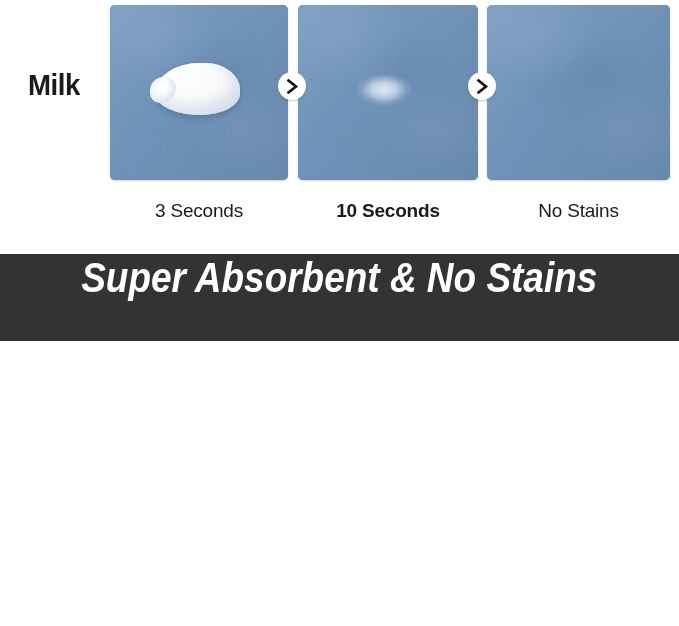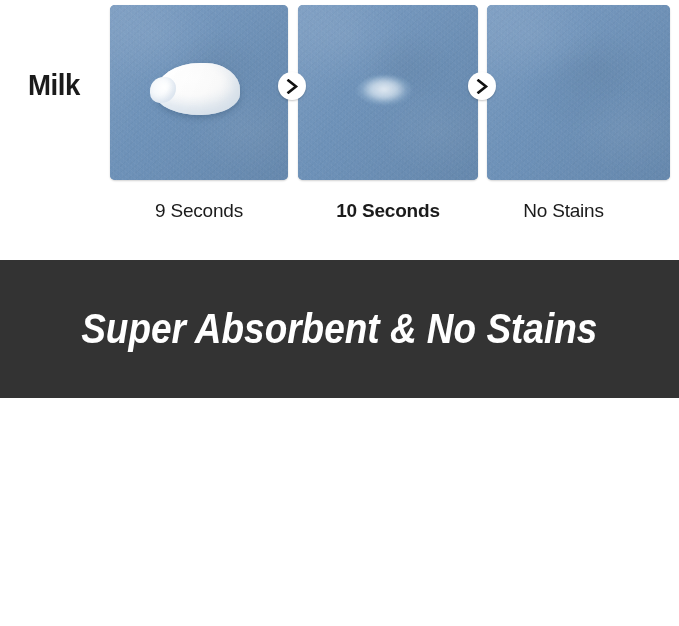--- a/index.html
+++ b/index.html
@@ -129,24 +129,24 @@
     font-weight:400;
     color:#1b1b1b;
     letter-spacing:-0.2px;
     white-space:nowrap;
     font-family:"Liberation Sans","DejaVu Sans",sans-serif;
   }
 
   
   #banner{
     position:absolute;
-    left:0;top:260px;
-    width:679px;height:138px;
+    left:0;top:254px;
+    width:679px;height:87px;
     background:#333333;
-    display:flex;align-items:center;justify-content:center;
+    display:flex;justify-content:center;
   }
   #banner-text{
     color:#ffffff;
     font-size:42px;
     font-weight:700;
     font-style:italic;
     letter-spacing:0px;
     white-space:nowrap;
     transform:scaleX(0.88);
     transform-origin:center;
@@ -180,23 +180,23 @@
     <svg width="13" height="15" viewBox="0 0 13 15">
       <path d="M2.5 1.5 L10 7.5 L2.5 13.5" fill="none" stroke="#111" stroke-width="2.6" stroke-linecap="square" stroke-linejoin="miter"></path>
     </svg>
   </div>
 
   <div class="panel p3" style="left:487px;top:5px;">
     <div class="fabric-tex"></div>
     <div class="stain no-stain"></div>
   </div>
 
-  <div class="caption" style="left:110px;top:200px;width:178px;">9 Seconds</div>
+  <div class="caption" style="left:110px;top:200px;width:178px;">3 Seconds</div>
   <div class="caption" style="left:298px;top:200px;width:180px;font-weight:bold;">10 Seconds</div>
-  <div class="caption" style="left:472px;top:200px;width:183px;">No Stains</div>
+  <div class="caption" style="left:487px;top:200px;width:183px;">No Stains</div>
 </div>
 
 <div id="banner">
   <div id="banner-text">Super Absorbent &amp; No Stains</div>
 </div>
 
 <div class="demo-row" id="row-water">
 
   
 

